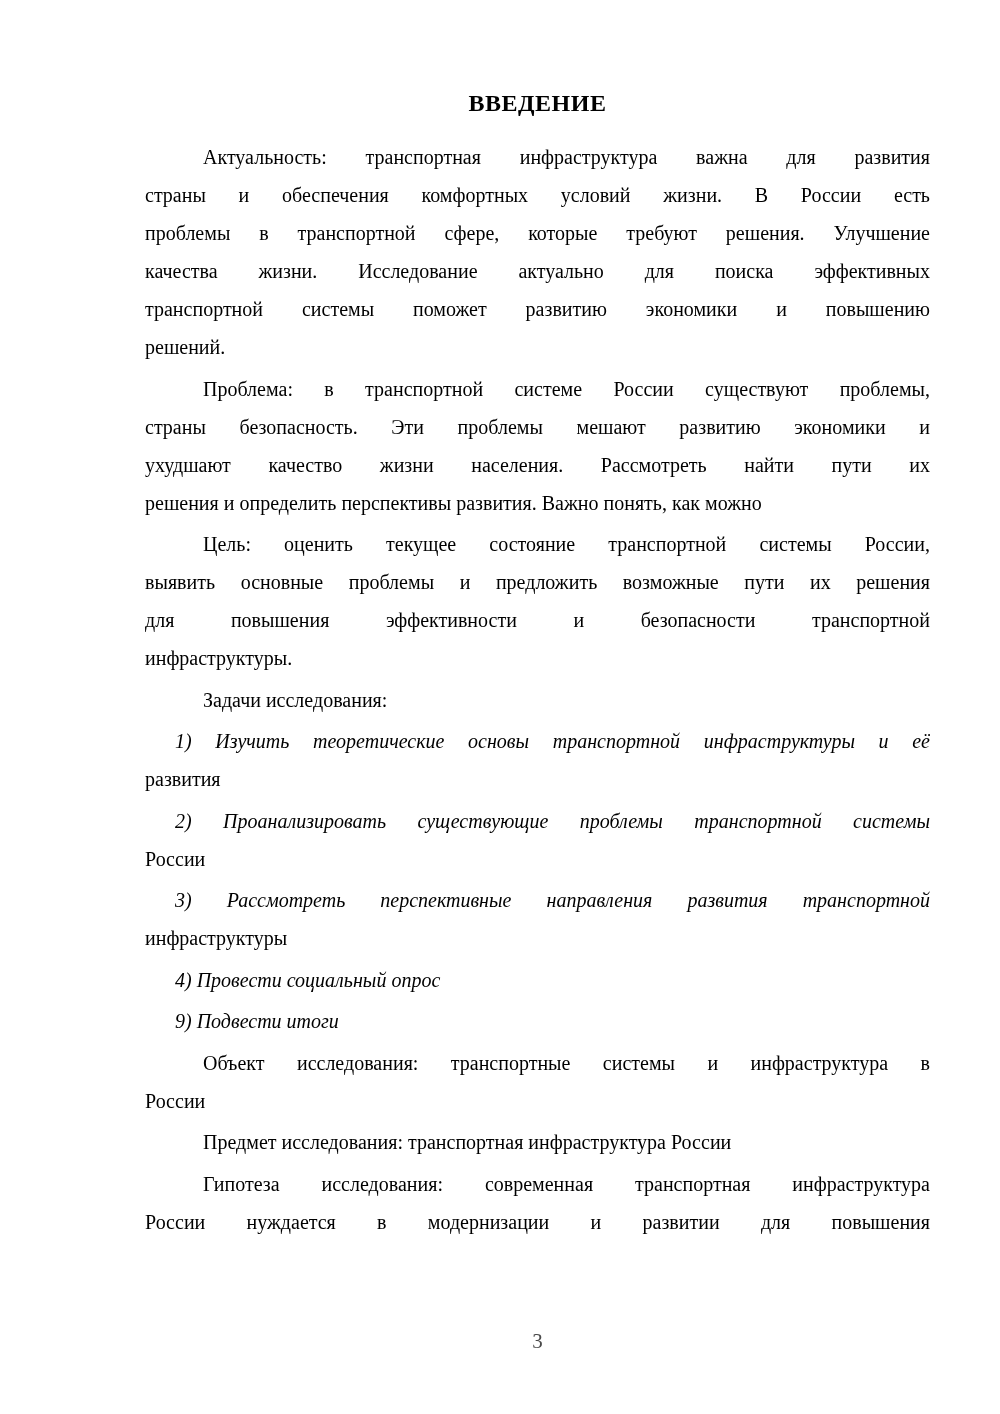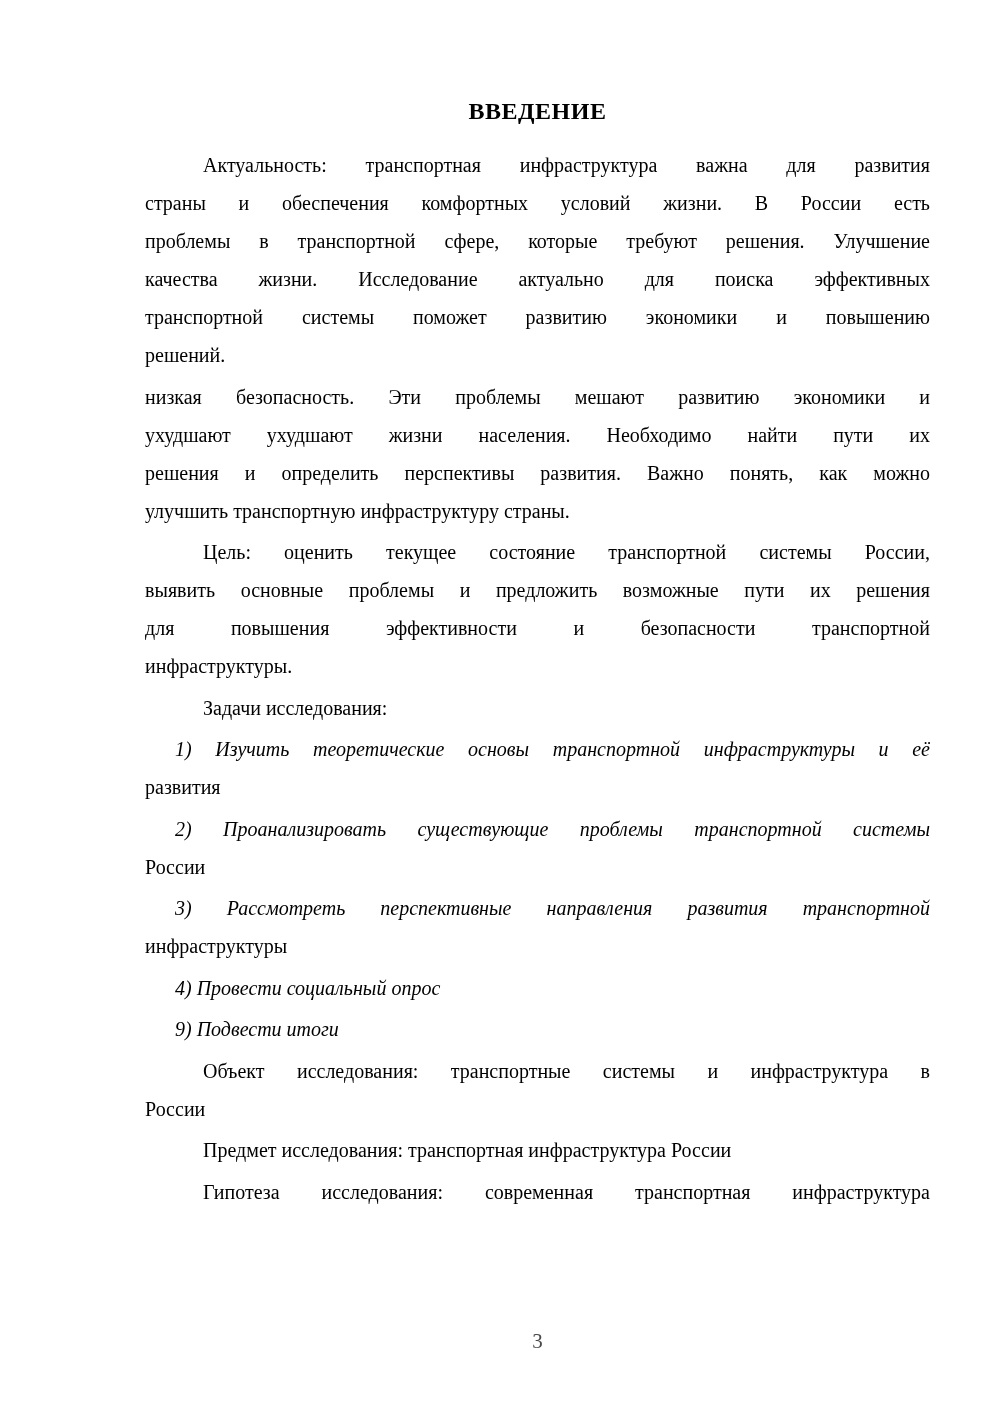--- a/index.html
+++ b/index.html
@@ -15,21 +15,21 @@
     color: var(--text-color);
   }
   .page {
     position: relative;
     width: 1000px; height: 1414px;
     background: var(--bg-color);
     overflow: hidden;
   }
   .content {
     position: absolute;
-    left: 145px; top: 92px;
+    left: 145px; top: 84px;
     width: 785px;
   }
   .title {
     font-size: 24px;
     font-weight: bold;
     text-align: center;
     height: 38px; line-height: 38px;
     margin-bottom: 16px;
     letter-spacing: 0.5px;
   }
@@ -67,24 +67,24 @@
     <div>
         <div class="para normal">
           <div class="line first">Актуальность: транспортная инфраструктура важна для развития</div>
           <div class="line">страны и обеспечения комфортных условий жизни. В России есть</div>
           <div class="line">проблемы в транспортной сфере, которые требуют решения. Улучшение</div>
           <div class="line">качества жизни. Исследование актуально для поиска эффективных</div>
           <div class="line">транспортной системы поможет развитию экономики и повышению</div>
           <div class="line">решений.</div>
         </div>
         <div class="para normal">
-          <div class="line">низкая безопасность. Эти проблемы мешают развитию экономики и</div>
-          <div class="line">ухудшают ухудшают жизни населения. Необходимо найти пути их</div>
+          <div class="line first">Проблема: в транспортной системе России существуют проблемы,</div>
+          <div class="line">страны безопасность. Эти проблемы мешают развитию экономики и</div>
+          <div class="line">ухудшают качество жизни населения. Рассмотреть найти пути их</div>
           <div class="line">решения и определить перспективы развития. Важно понять, как можно</div>
-          <div class="line">улучшить транспортную инфраструктуру страны.</div>
         </div>
         <div class="para normal">
           <div class="line first">Цель: оценить текущее состояние транспортной системы России,</div>
           <div class="line">выявить основные проблемы и предложить возможные пути их решения</div>
           <div class="line">для повышения эффективности и безопасности транспортной</div>
           <div class="line">инфраструктуры.</div>
         </div>
         <div class="para normal">
           <div class="line first">Задачи исследования:</div>
         </div>
@@ -108,17 +108,18 @@
         </div>
         <div class="para normal">
           <div class="line first">Объект исследования: транспортные системы и инфраструктура в</div>
           <div class="line">России</div>
         </div>
         <div class="para normal">
           <div class="line first">Предмет исследования: транспортная инфраструктура России</div>
         </div>
         <div class="para normal continues">
           <div class="line first">Гипотеза исследования: современная транспортная инфраструктура</div>
+          <div class="line">России нуждается в модернизации и развитии для повышения</div>
         </div>
       </div>
   </div>
   <div class="footer">3</div>
 </div>
 
 </body></html>

